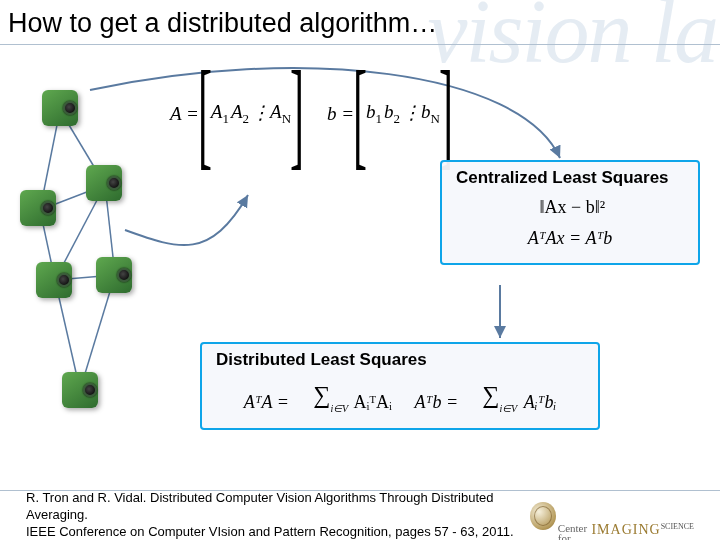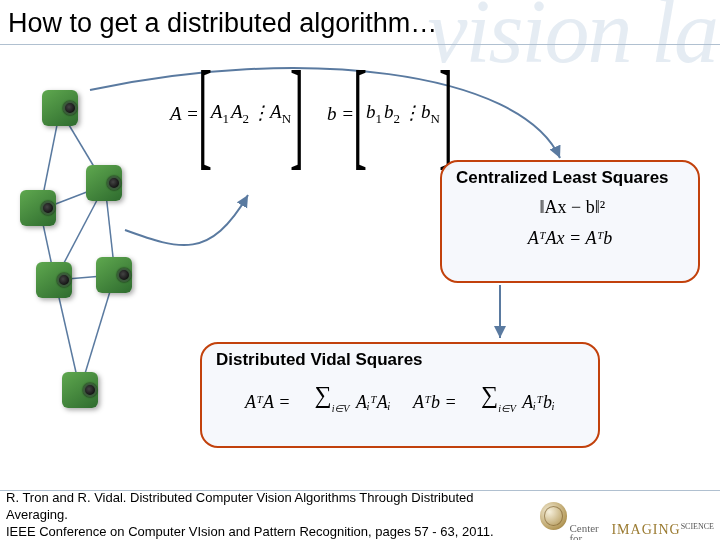--- a/index.html
+++ b/index.html
@@ -75,24 +75,24 @@
     display: flex;
     flex-direction: row;
     align-items: center;
     gap: 2px;
     font-style: italic;
   }
   .matcol .sub { font-size: 13px; font-style: normal; }
   .vdots { line-height: 10px; letter-spacing: -2px; }
   .box {
     position: absolute;
-    border: 2px solid #c2410c;
-    border-radius: 18px;
+    border: 2px solid #0ea5e9;
+    border-radius: 4px;
     background: rgba(245,248,252,0.95);
-    padding: 6px 14px 28px;
+    padding: 6px 14px 10px;
   }
   .box-title {
     font-size: 17px;
     font-weight: bold;
     color: #000;
     margin-bottom: 4px;
     text-align: left;
   }
   .box-cls {
     top: 160px; left: 440px;
@@ -110,21 +110,21 @@
   }
   .argmin { display: inline-block; text-align: center; line-height: 0.95; position: relative; top: 4px; }
   .argmin .under { font-size: 12px; font-style: italic; display: block; }
   .sumblk { display: inline-block; font-size: 24px; text-align: center; line-height: 0.8; position: relative; top: 4px; margin: 0 2px;}
   .sumblk .lim { font-size: 10px; font-style: italic; display: block; margin-left: 35px; }
   .footer {
     position: absolute;
     left: 0; right: 0; bottom: 0;
     height: 50px;
     border-top: 1px solid #b0c0d0;
-    padding: 6px 6px;
+    padding: 6px 26px;
     display: flex;
     align-items: center;
     justify-content: space-between;
     gap: 12px;
   }
   .citation {
     font-size: 13px;
     line-height: 1.3;
     color: #000;
   }
@@ -217,25 +217,25 @@
 
   <div class="box box-cls" style="top:110px">
     <div class="box-title">Centralized Least Squares</div>
     <div class="math">
       &nbsp;<span>‖Ax − b‖²</span><br>
       <span style="font-style:italic">AᵀAx = Aᵀb</span>
     </div>
   </div>
 
   <div class="box box-dls" style="top:292px">
-    <div class="box-title">Distributed Vidal Squares</div>
+    <div class="box-title">Distributed Least Squares</div>
     <div class="math" style="white-space:nowrap">
       <span style="font-style:italic">AᵀA =</span>
       <span class="sumblk"><span class="lim">&nbsp;</span>∑<span class="lim">i∈V</span></span>
-      <span style="font-style:italic">AᵢᵀAᵢ</span>
+      <span style="">AᵢᵀAᵢ</span>
       &nbsp;&nbsp;&nbsp;
       <span style="font-style:italic">Aᵀb =</span>
       <span class="sumblk"><span class="lim">&nbsp;</span>∑<span class="lim">i∈V</span></span>
       <span style="font-style:italic">Aᵢᵀbᵢ</span>
     </div>
   </div>
 
 </div>
 
 <div class="footer">

